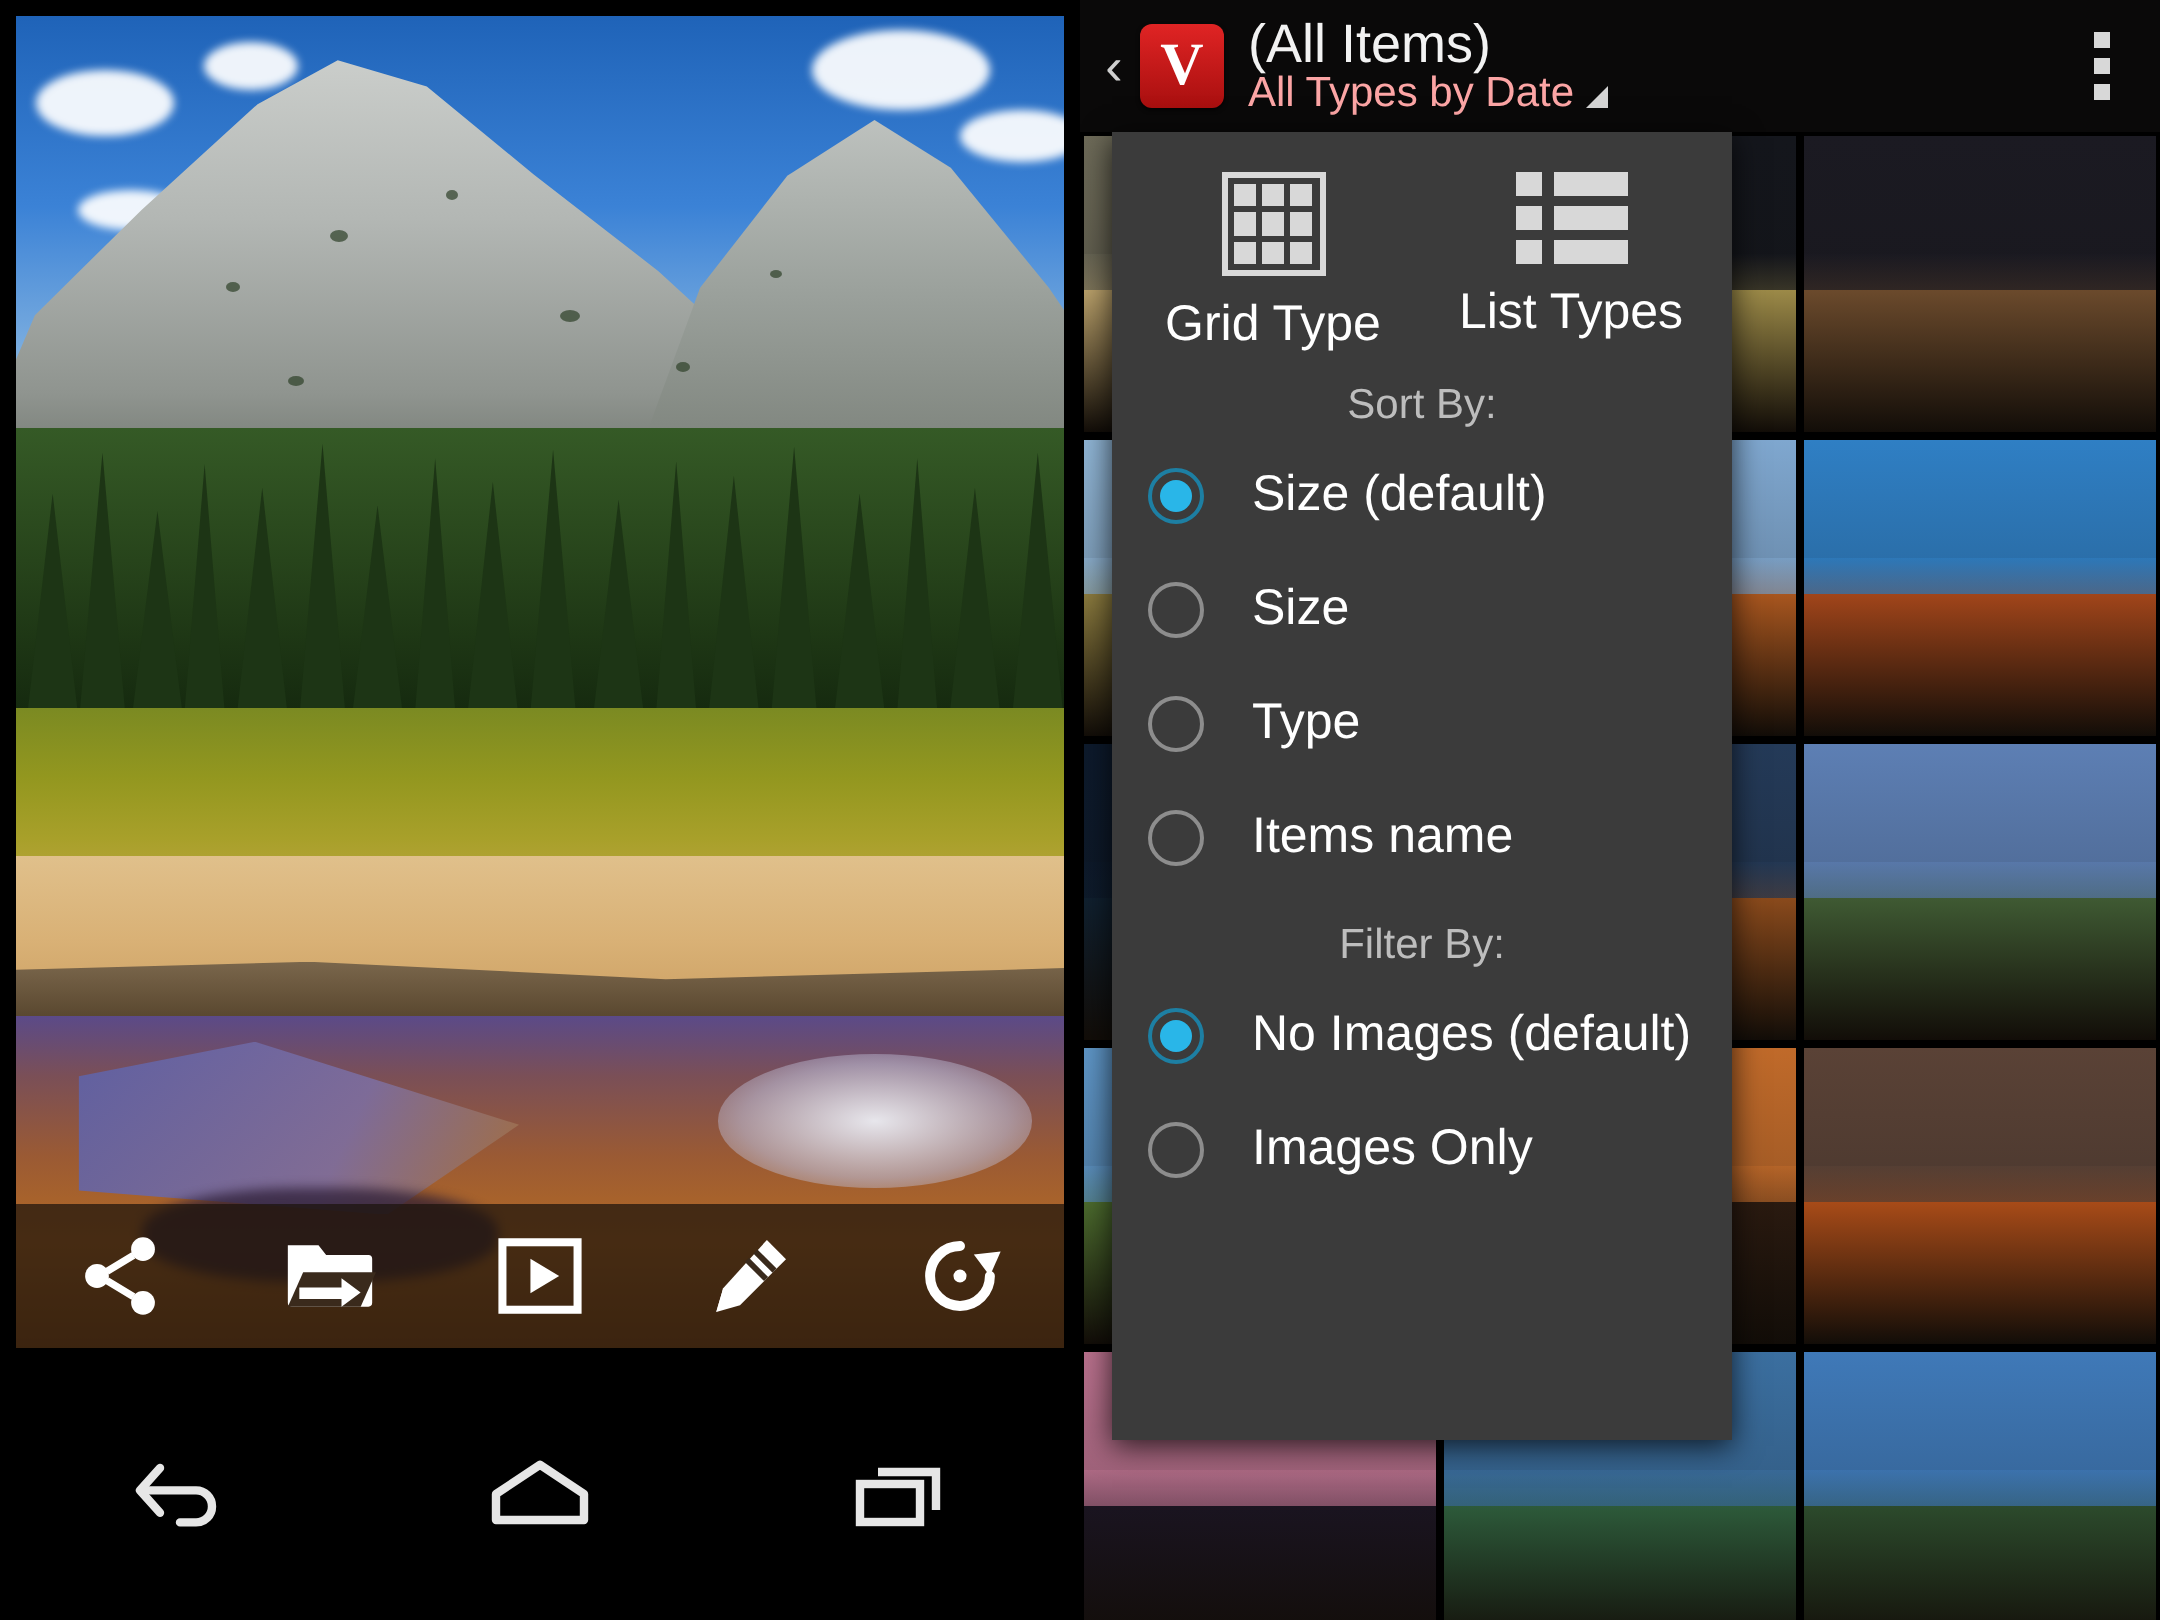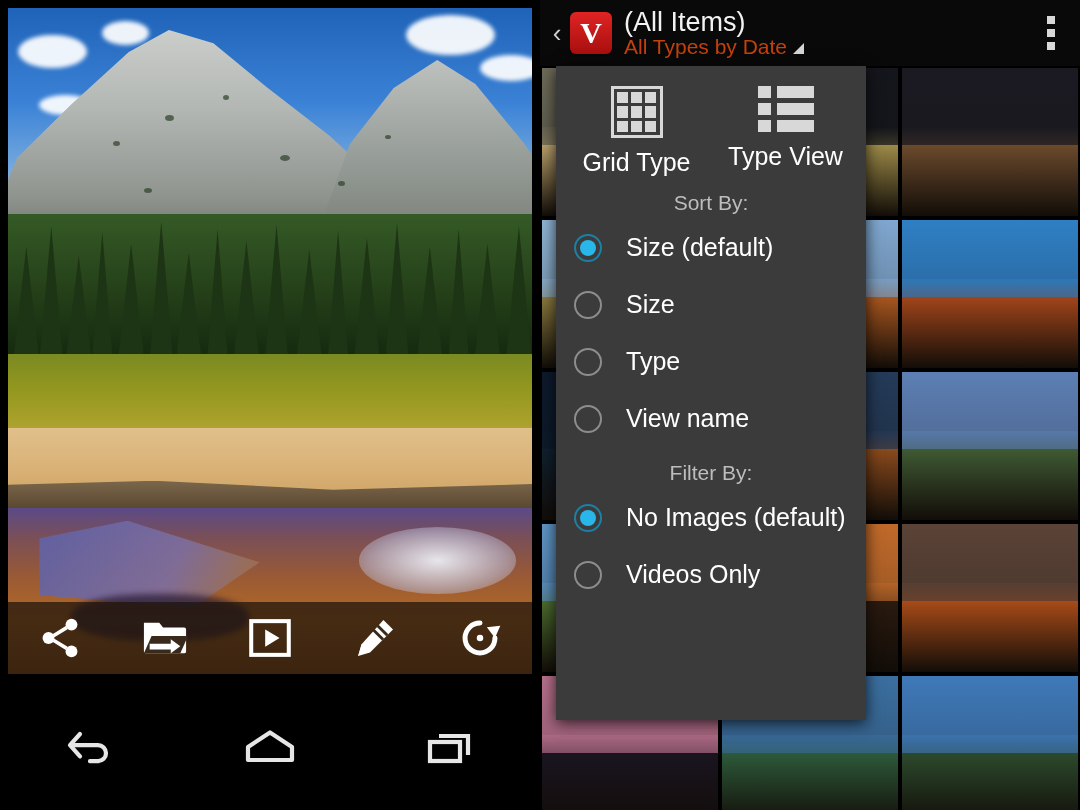--- a/index.html
+++ b/index.html
@@ -158,21 +158,21 @@
     box-shadow: 0 1px 2px rgba(0,0,0,.7);
   }
   #app-icon span {
     color: #fff; font-weight: bold; font-size: 30px;
     font-family: "Liberation Serif", serif;
     line-height: 1; transform: skewX(-4px);
   }
   #ab-titles { margin-left: 12px; line-height: 1.05; }
   #ab-title { color: #f2f2f2; font-size: 27px; font-weight: normal; }
   #ab-subtitle-row { display: flex; align-items: flex-end; gap: 6px; }
-  #ab-subtitle { color: #c2410c; font-size: 21px; }
+  #ab-subtitle { color: #fca5a5; font-size: 21px; }
   #ab-caret {
     width: 0; height: 0; margin-bottom: 4px;
     border-left: 11px solid transparent;
     border-bottom: 11px solid #d4d4d4;
   }
   #ab-overflow {
     position: absolute; right: 16px; top: 12px;
     width: 26px; height: 42px;
     display: flex; flex-direction: column;
     align-items: center; justify-content: center; gap: 5px;
@@ -502,49 +502,49 @@
               </div>
             <div class="li-row">
                 <span class="li-box"></span>
                 <span class="li-bar"></span>
               </div>
             <div class="li-row">
                 <span class="li-box"></span>
                 <span class="li-bar"></span>
               </div>
           </div>
-          <div class="vm-label">Type View</div>
+          <div class="vm-label">List Types</div>
         </div>
       </div>
 
       <div class="section-head">Sort By:</div>
 
       <div class="radio-row">
         <div class="radio on"></div>
         <div class="radio-label">Size (default)</div>
       </div>
       <div class="radio-row">
         <div class="radio"></div>
         <div class="radio-label">Size</div>
       </div>
       <div class="radio-row">
         <div class="radio"></div>
         <div class="radio-label">Type</div>
       </div>
       <div class="radio-row">
         <div class="radio"></div>
-        <div class="radio-label">View name</div>
+        <div class="radio-label">Items name</div>
       </div>
 
       <div class="section-head">Filter By:</div>
 
       <div class="radio-row">
         <div class="radio on"></div>
         <div class="radio-label">No Images (default)</div>
       </div>
       <div class="radio-row">
         <div class="radio"></div>
-        <div class="radio-label">Videos Only</div>
+        <div class="radio-label">Images Only</div>
       </div>
 
     </div>
   </div>
 </div>
 
 </body></html>

